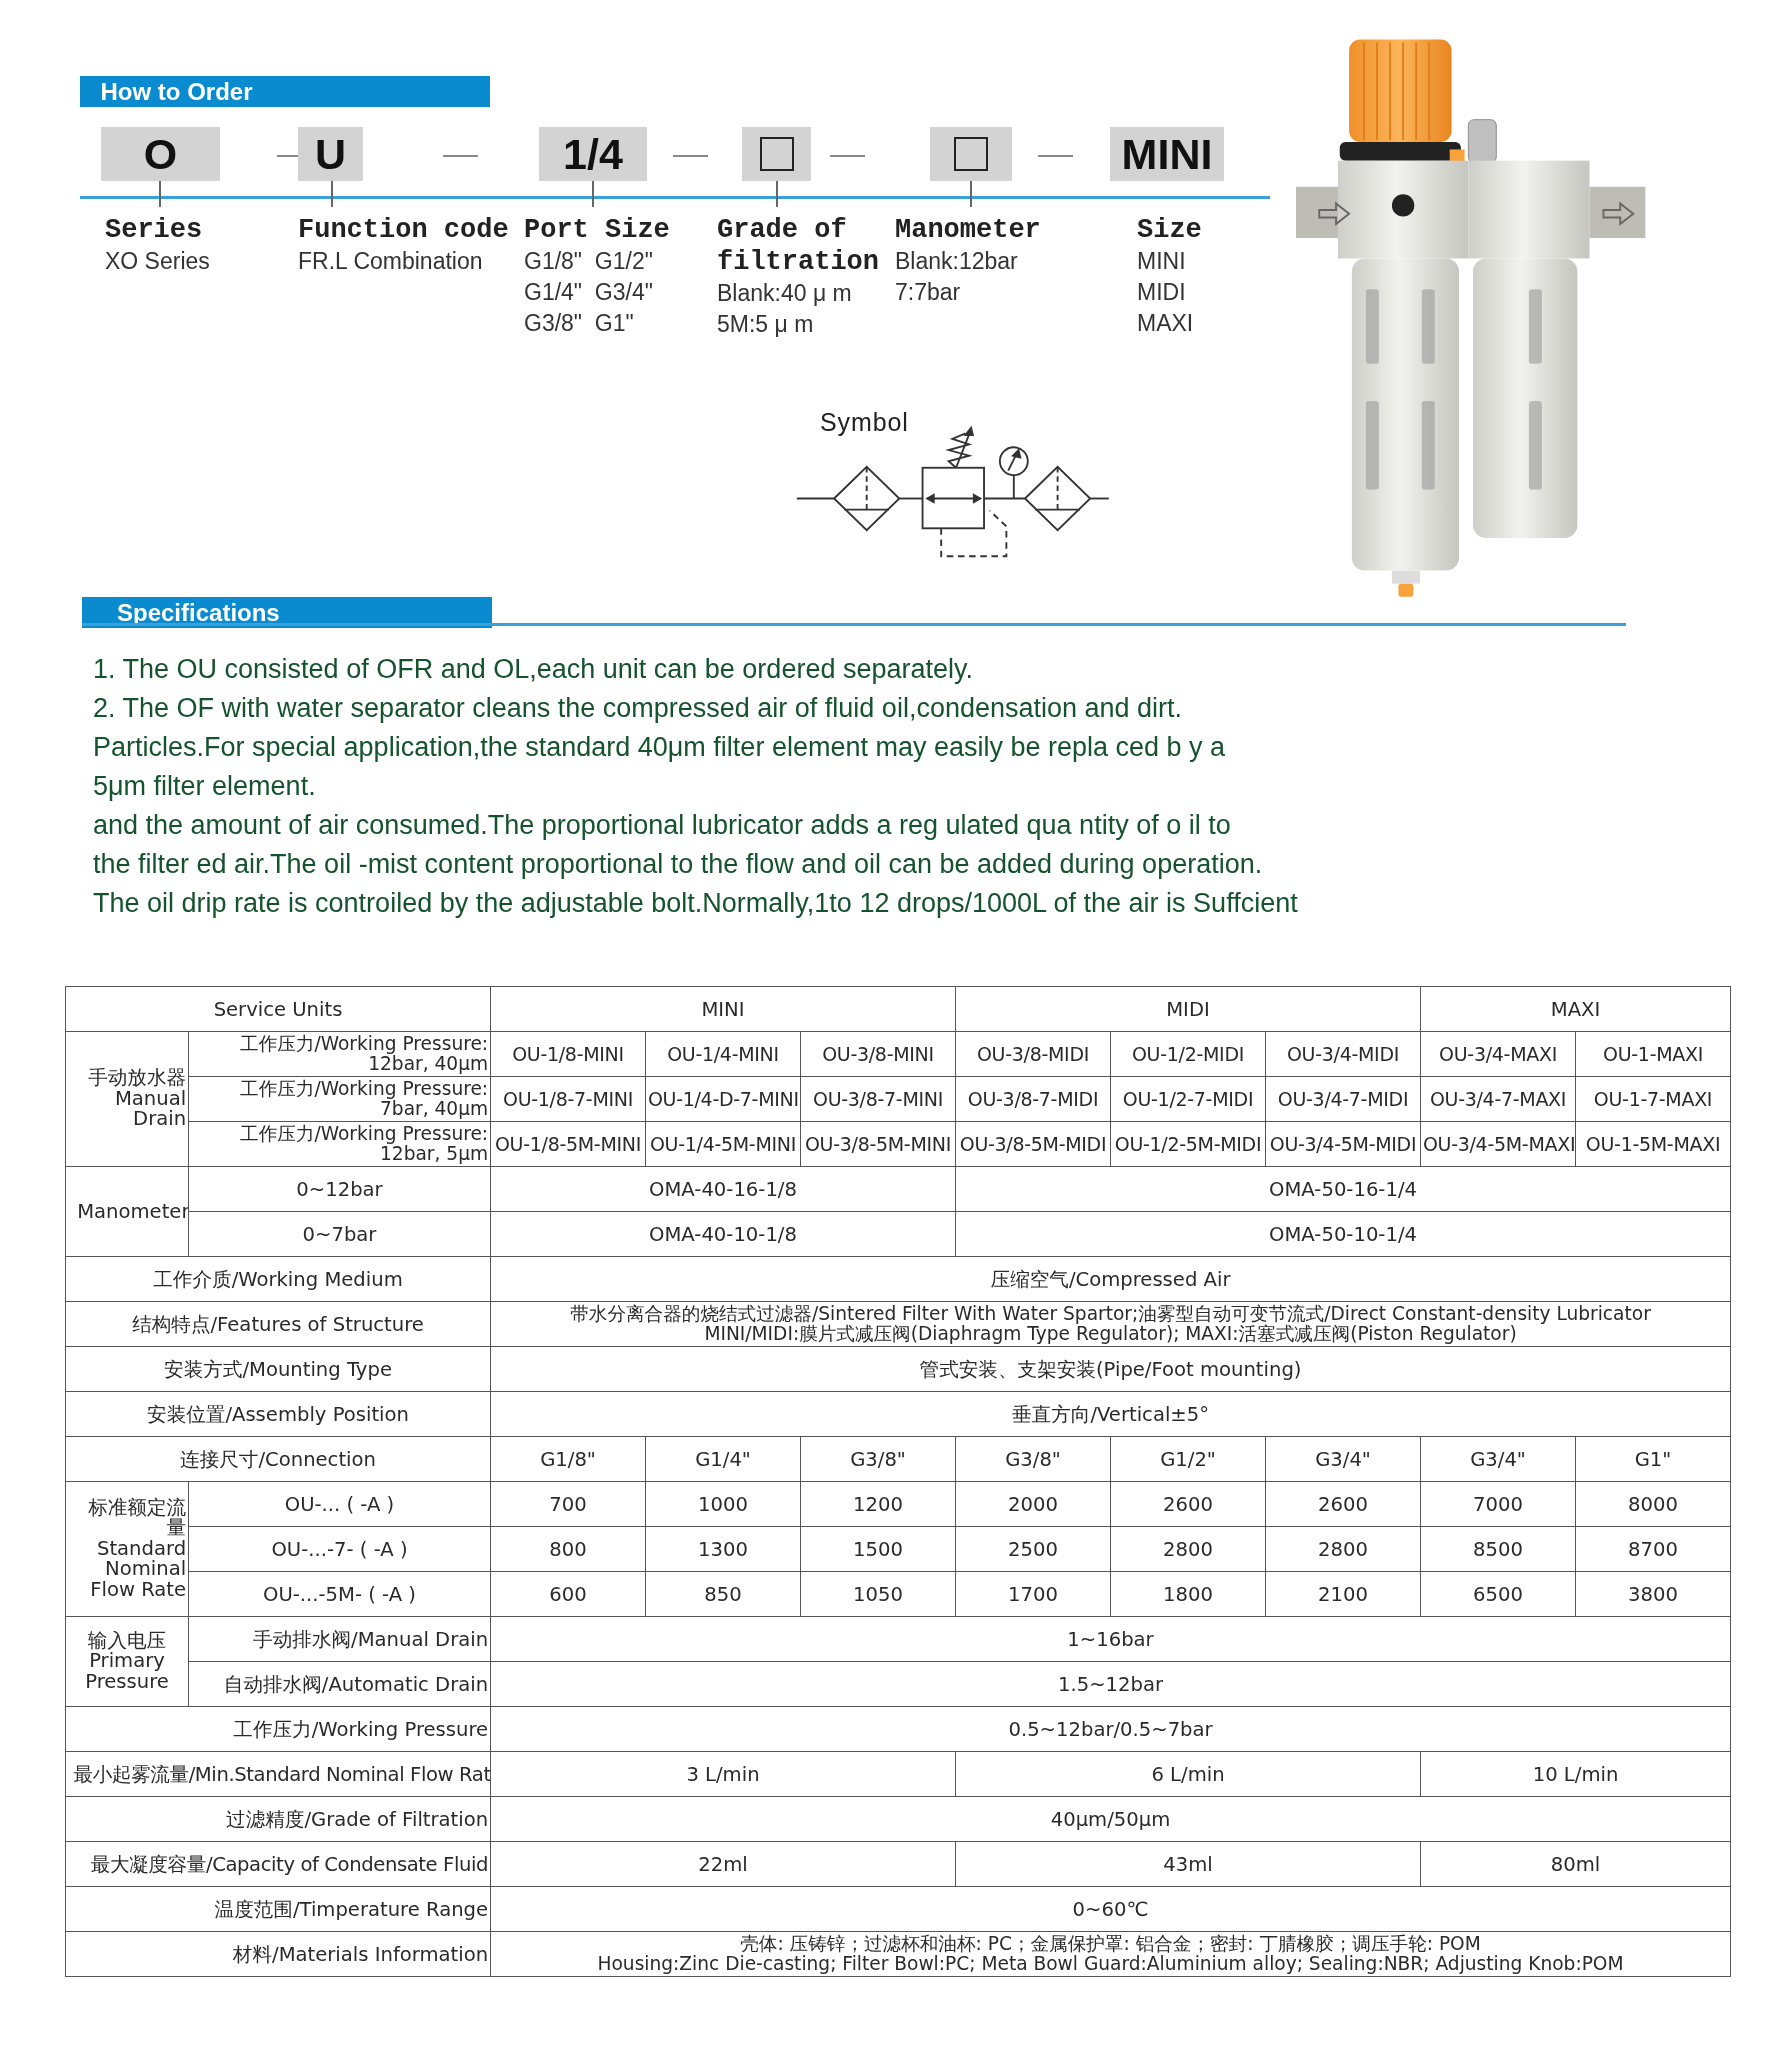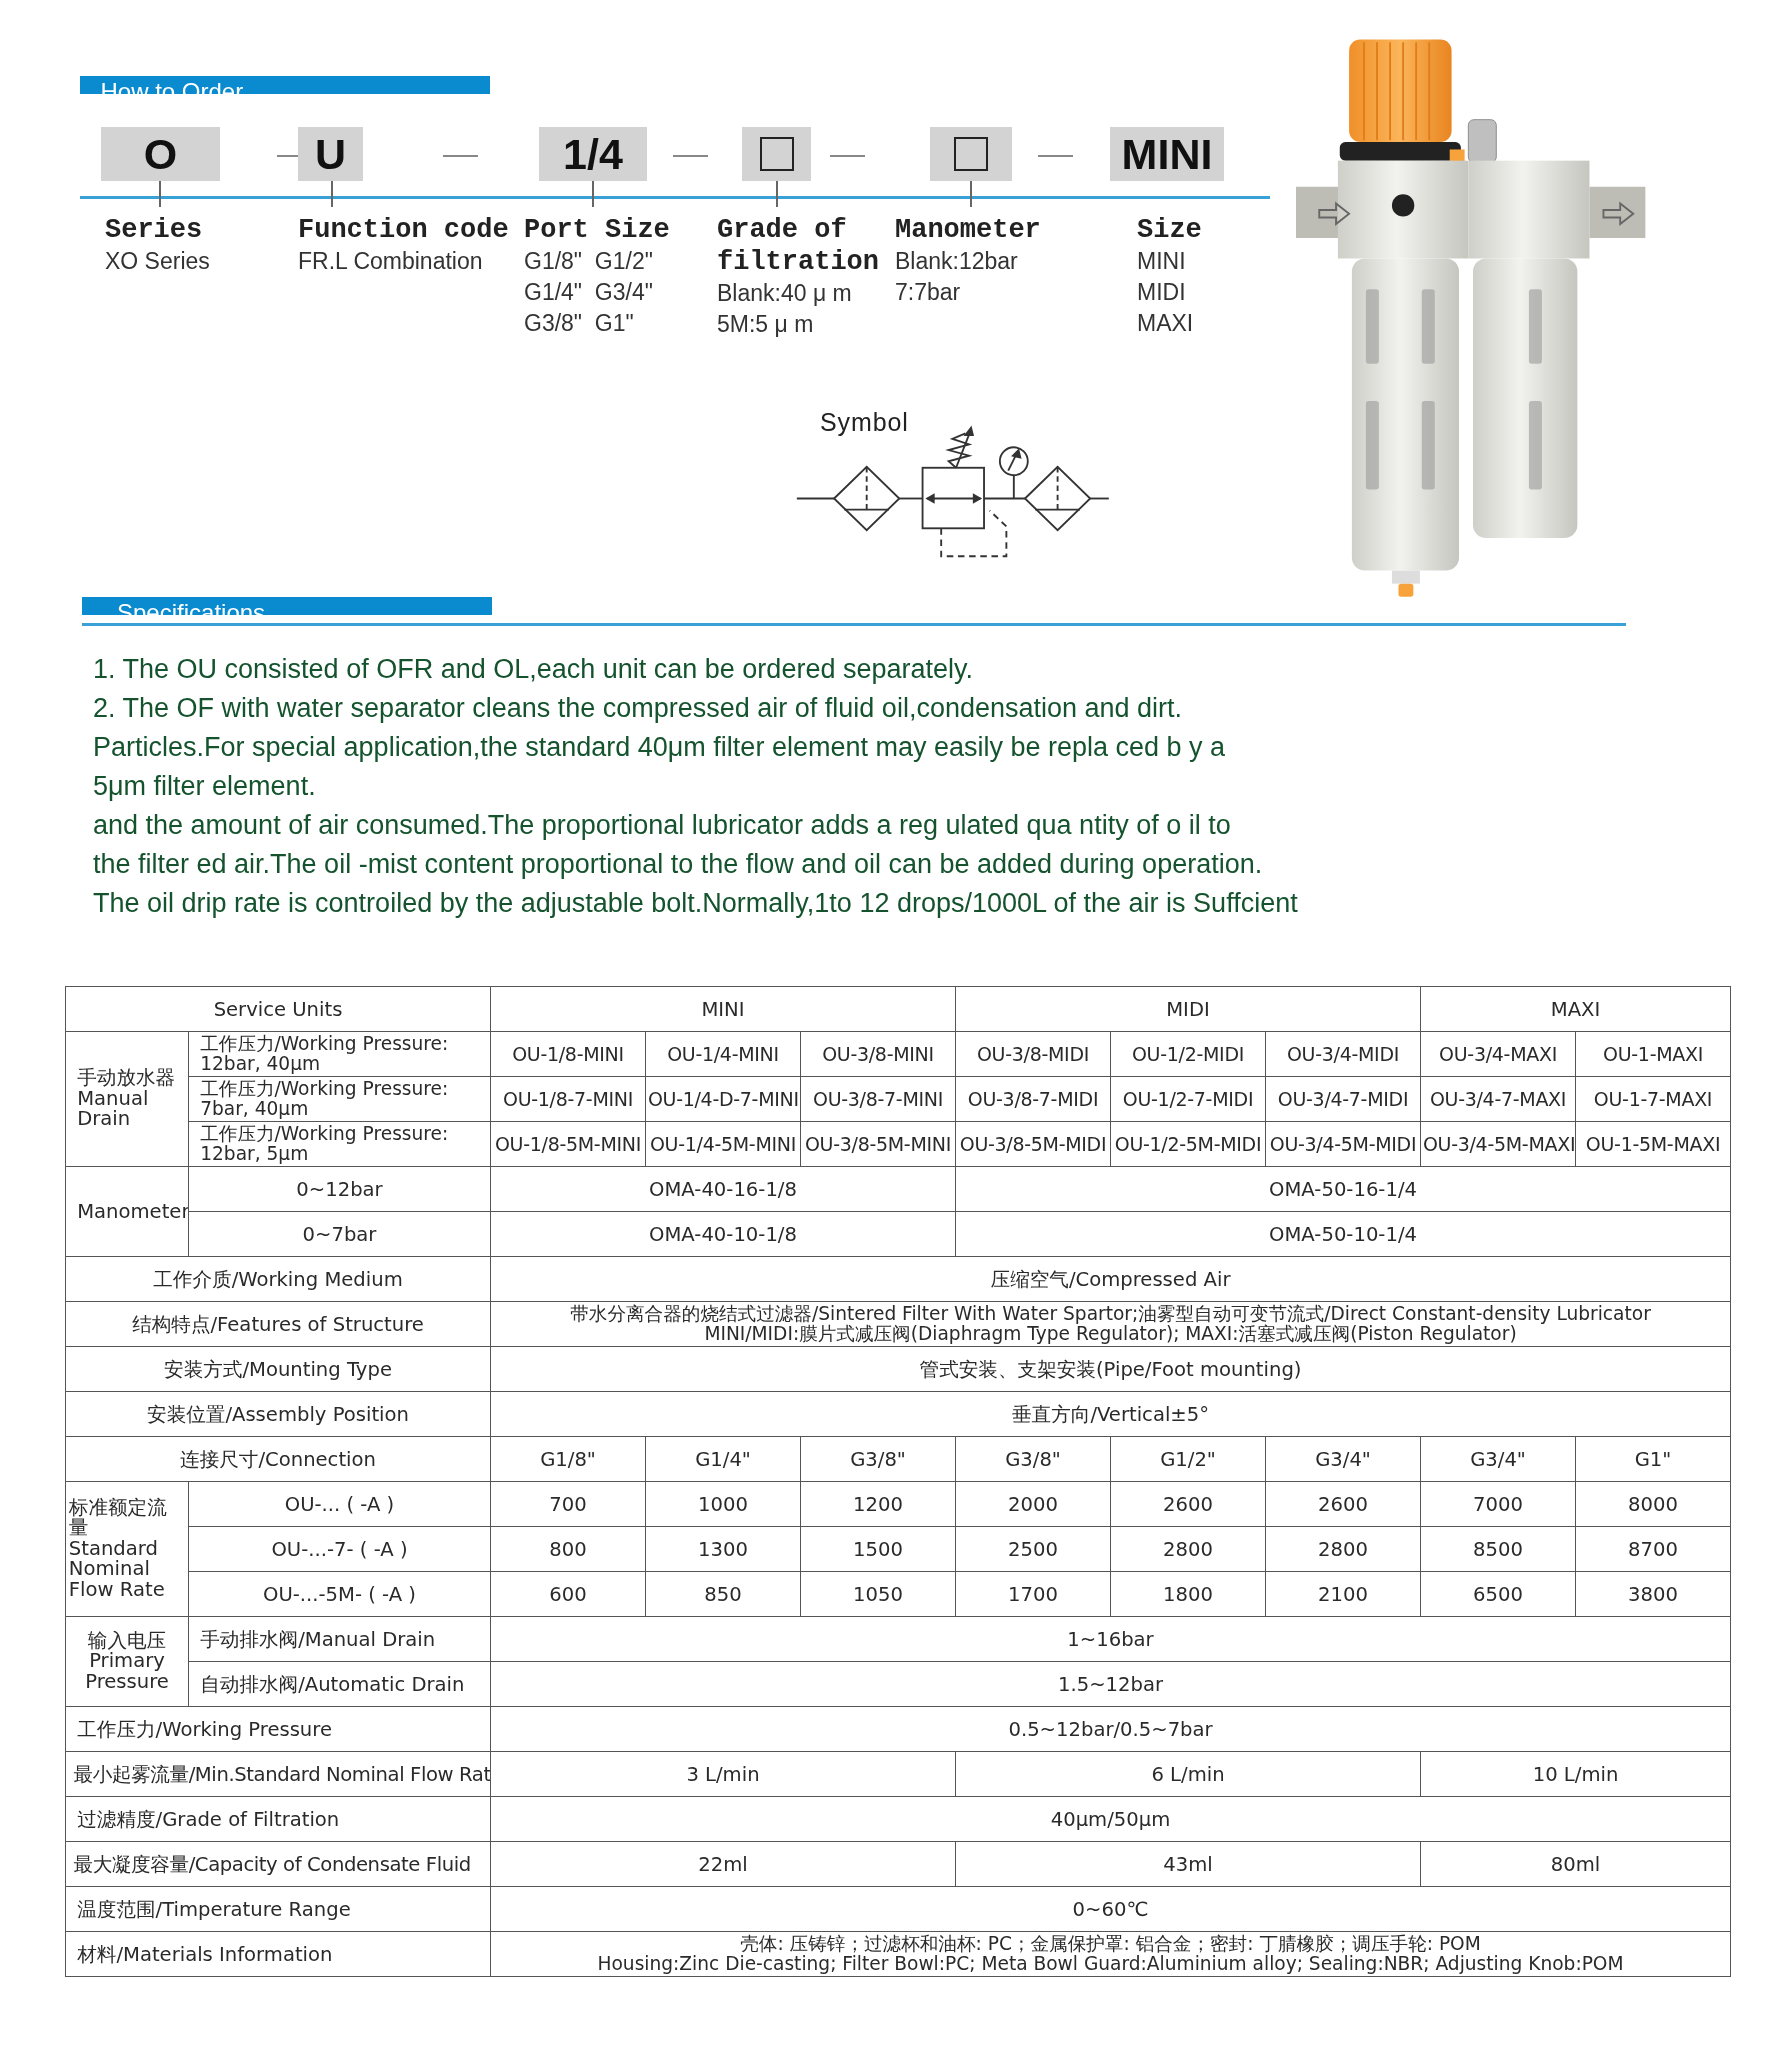--- a/index.html
+++ b/index.html
@@ -1,19 +1,19 @@
 <!DOCTYPE html>
 <html style="font-size:15px"><head>
 <meta charset="utf-8">
 <style>
   * { box-sizing: border-box; margin: 0; padding: 0; }
   html, body { width: 1790px; height: 2065px; background: #ffffff; overflow: hidden; }
   body { position: relative; font-family: "Liberation Sans", sans-serif; color: #231f20; }
 
-  .section-bar { position: absolute; height: 18px; background: #0a8bd0; color: #fff; font-weight: normal; font-size: 24px; padding-left: 20.5px; line-height: 31px; }
+  .section-bar { position: absolute; height: 31px; background: #0a8bd0; color: #fff; font-weight: bold; font-size: 24px; padding-left: 20.5px; line-height: 31px; }
   .section-line { position: absolute; height: 2.8px; background: #3aa0d8; }
 
   #order-bar { left: 80px; top: 76px; width: 410px; }
   #order-line { left: 80px; top: 196px; width: 1190px; }
   #spec-bar { left: 82px; top: 597px; width: 410px; padding-left: 35px; }
   #spec-line { left: 82px; top: 623px; width: 1544px; }
 
   .code-box { position: absolute; top: 127px; height: 54px; background: #d3d3d3; display: flex; align-items: center; justify-content: center; font-weight: bold; font-size: 43px; color: #111; }
   .code-box .sq { width: 34px; height: 34px; border: 2.8px solid #222; }
   .dash { position: absolute; top: 155px; width: 35px; height: 1.9px; background: #888; }
@@ -26,21 +26,21 @@
   #symbol-label { position: absolute; left: 820px; top: 408px; font-size: 25px; letter-spacing: 0.9px; color: #222; }
   #symbol-svg { position: absolute; left: 792px; top: 424px; }
 
   #product-photo { position: absolute; left: 1282px; top: 28px; }
 
   #spec-text { position: absolute; left: 93px; top: 650px; width: 1212px; font-size: 27px; line-height: 39px; color: #14532d; }
   #spec-text p { margin: 0; white-space: nowrap; }
 
   table#spec-table { position: absolute; left: 65px; top: 986px; width: 1663px; border-collapse: collapse; table-layout: fixed; font-family: "DejaVu Sans", sans-serif; font-size: 19.6px; color: #2a2a2a; }
   #spec-table td { border: 1.9px solid #555; text-align: center; vertical-align: middle; height: 45px; padding: 0 1.9px; white-space: nowrap; overflow: hidden; }
-  #spec-table td.l { text-align: left; padding-left: 11.2px; margin-top: 12px; }
+  #spec-table td.l { text-align: right; padding-left: 11.2px; margin-top: 12px; }
   #spec-table td.wrap { white-space: normal; line-height: 20.5px; }
   #spec-table td.sm { font-size: 18.6px; line-height: 20.5px; }
   #spec-table td.model { font-size: 19px; letter-spacing: -0.3px; }
 </style>
 </head>
 <body>
 
 <div id="order-bar" class="section-bar">How to Order</div>
 <div id="order-line" class="section-line"></div>
 

